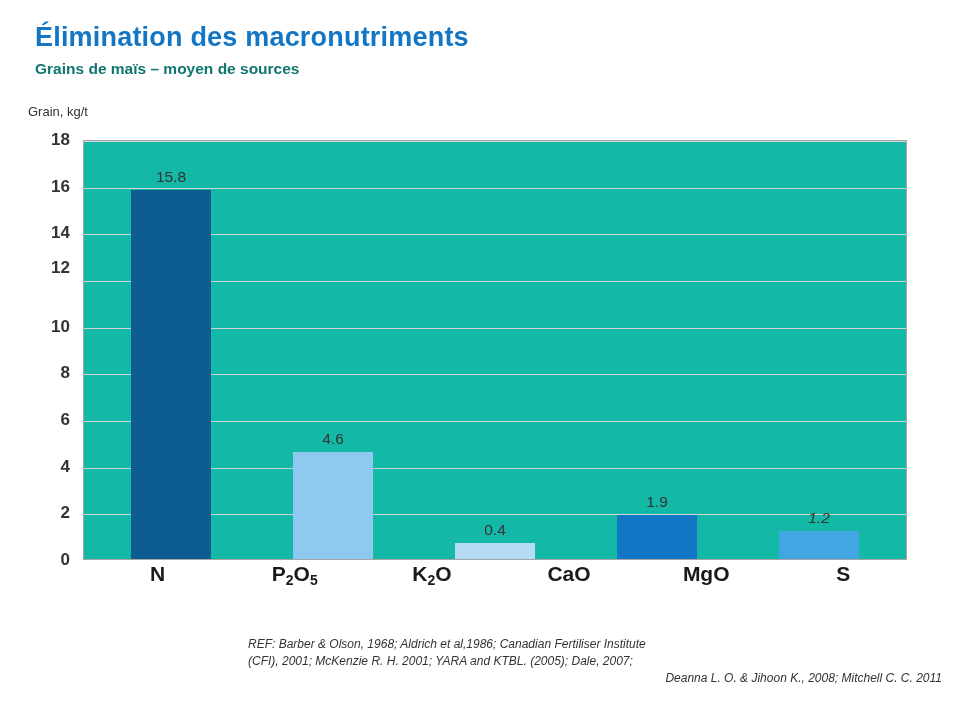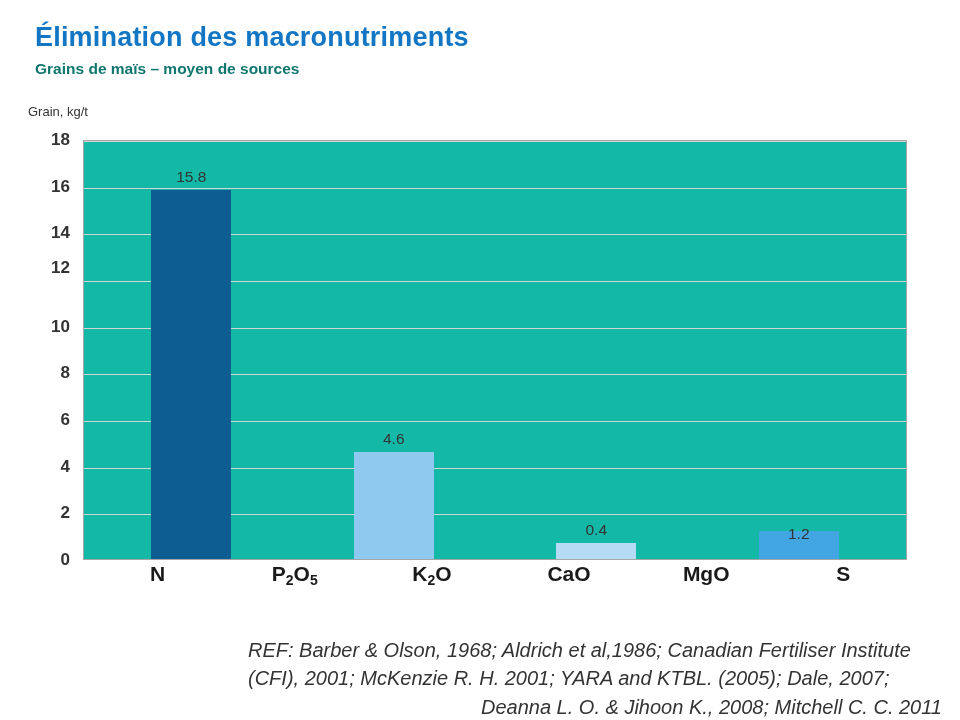--- a/index.html
+++ b/index.html
@@ -139,21 +139,21 @@
     position: relative;
     top: 4px;
   }
 
   
   #source {
     position: absolute;
     left: 248px;
     top: 636px;
     width: 700px;
-    font-size: 20px;
+    font-size: 12px;
     font-style: italic;
     color: #333333;
     line-height: 1.42;
   }
   #source .line2 { display: block; }
   #source .line3 { display: block; text-align: right; padding-right: 6px;}
 </style>
 </head>
 <body>
 
@@ -193,21 +193,25 @@
         </div>
         <div class="bar-slot">
           <div class="bar-value" style="bottom: 111.333px;">4.6</div>
           <div class="bar" style="height: 107.333px; background: rgb(142, 202, 240);"></div>
         </div>
         <div class="bar-slot">
           <div class="bar-value" style="bottom: 20.3333px;">0.4</div>
           <div class="bar" style="height: 16.3333px; background: rgb(182, 220, 245);"></div>
         </div>
         <div class="bar-slot">
-          <div class="bar-value" style="bottom: 16px;">1.2</div>
+          <div class="bar-value" style="bottom: 48.3333px;">1.9</div>
+          <div class="bar" style="height: 44.3333px; background: rgb(17, 118, 196);"></div>
+        </div>
+        <div class="bar-slot">
+          <div class="bar-value" style="bottom: 32px; font-style: italic;">1.2</div>
           <div class="bar" style="height: 28px; background: rgb(65, 166, 226);"></div>
         </div>
       </div>
   </div>
   <div id="x-labels">
       <div class="x-label">N</div>
       <div class="x-label">P<sub>2</sub>O<sub>5</sub></div>
       <div class="x-label">K<sub>2</sub>O</div>
       <div class="x-label">CaO</div>
       <div class="x-label">MgO</div>

